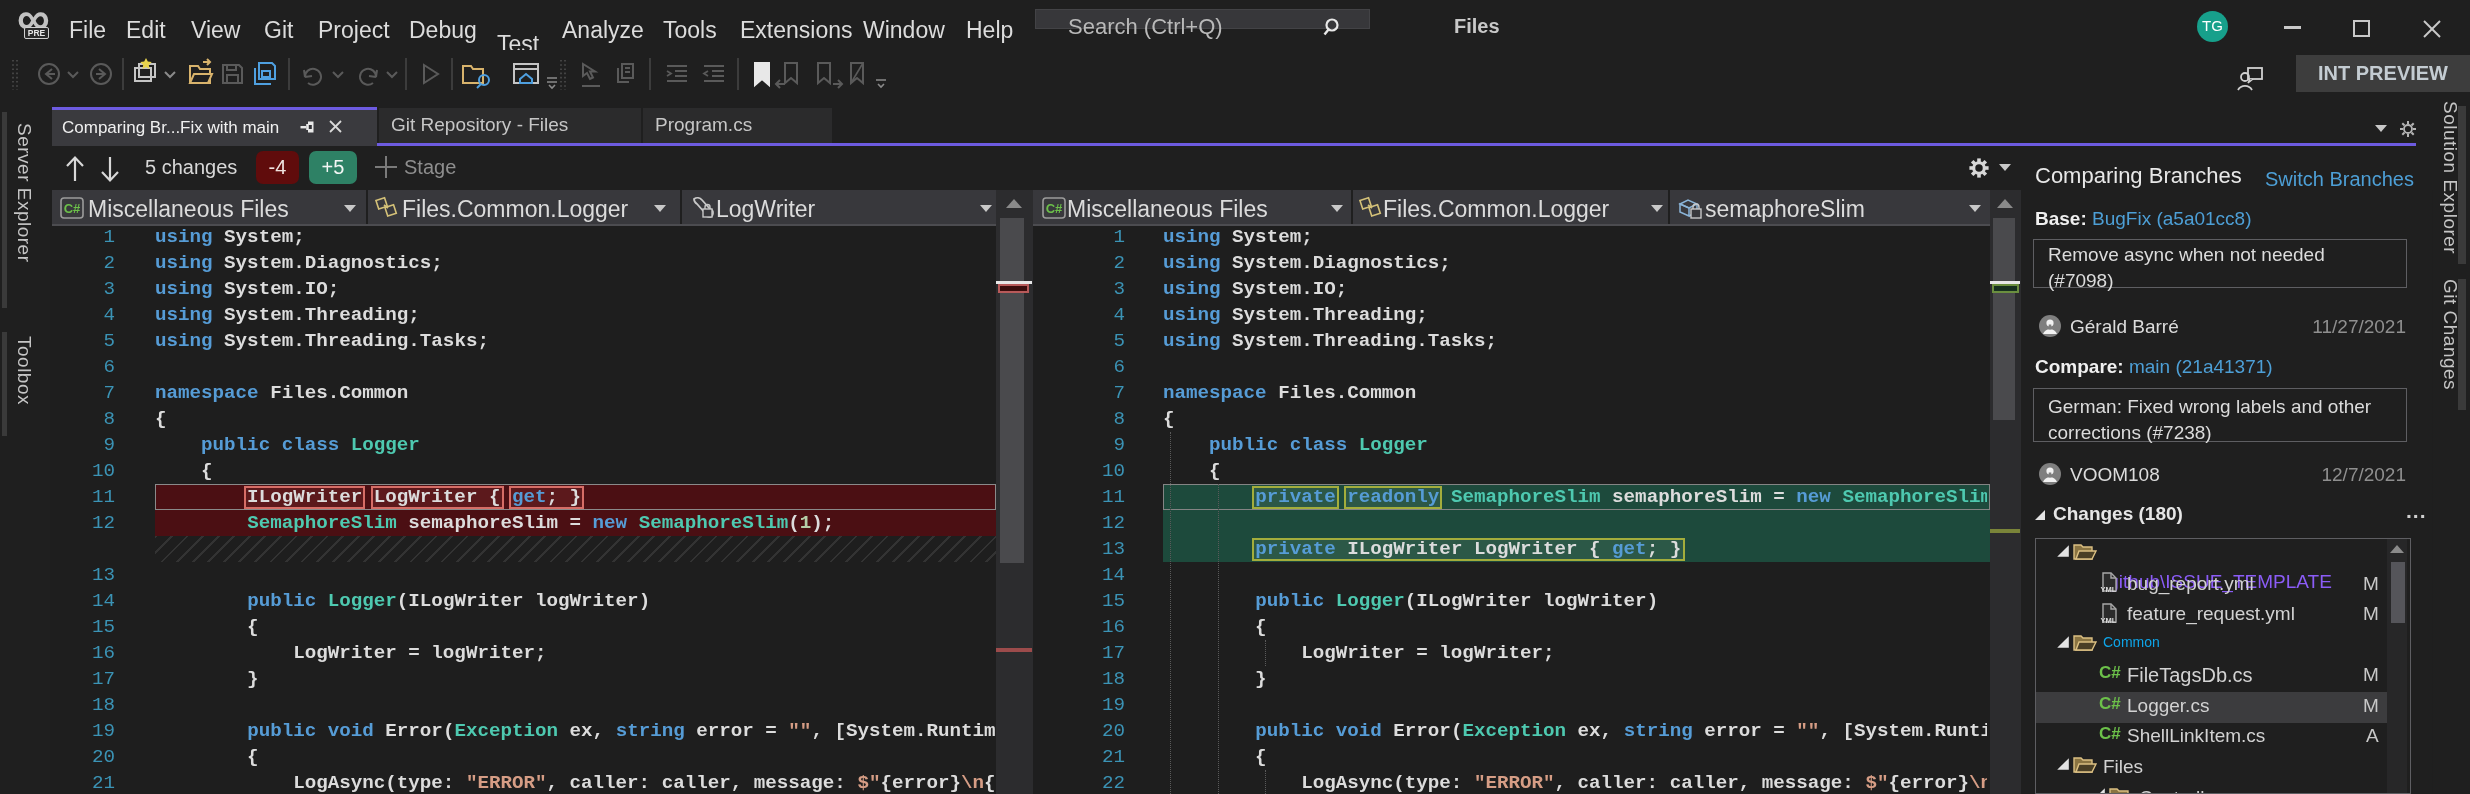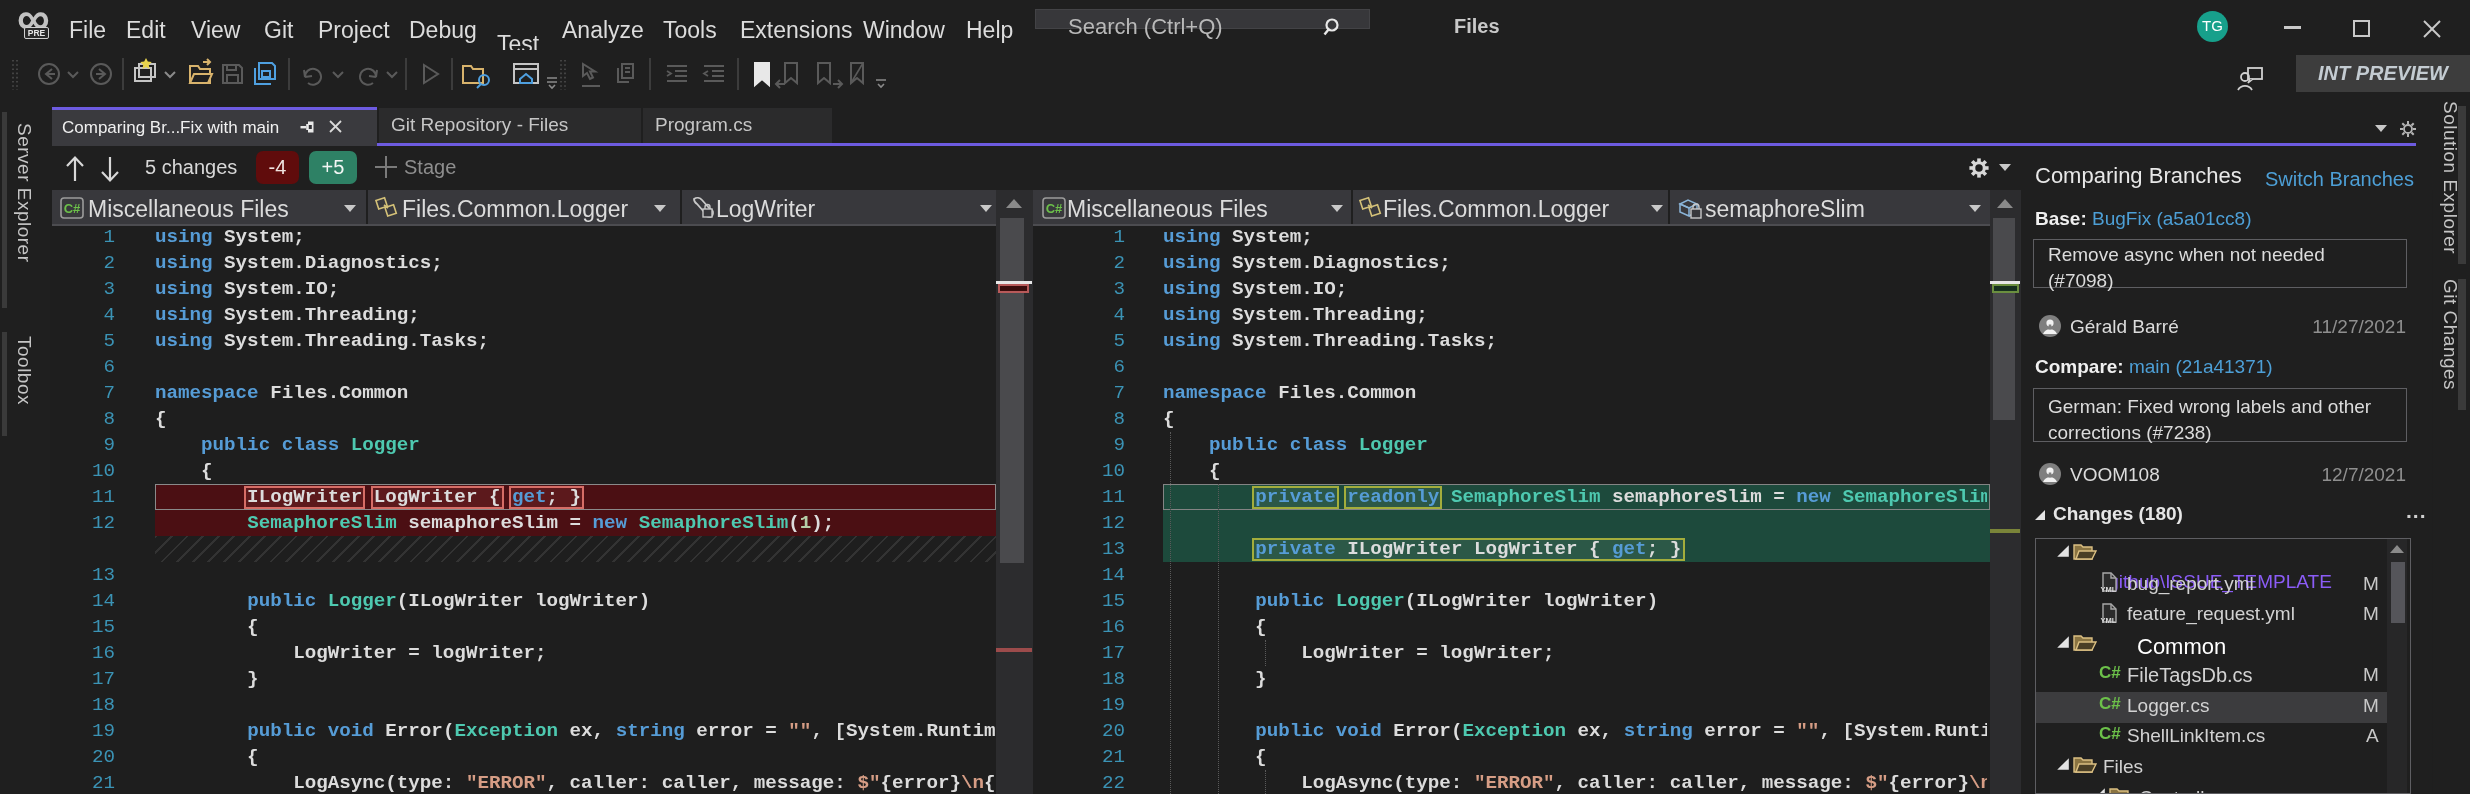--- a/index.html
+++ b/index.html
@@ -147,21 +147,21 @@
     </svg>
 
     <svg class="abs" style="left:2237px;top:14px;" width="28" height="28" viewBox="0 0 28 28">
       <rect x="11" y="4" width="14" height="11" fill="none" stroke="#d0d0d0" stroke-width="1.8"></rect>
       <path d="M13 15 l-2 4 l5 -4" fill="#1f1f1f" stroke="#d0d0d0" stroke-width="1.5"></path>
       <circle cx="8" cy="13" r="4" fill="none" stroke="#d0d0d0" stroke-width="1.8"></circle>
       <path d="M1 26 a8 8 0 0 1 14 0" fill="none" stroke="#d0d0d0" stroke-width="1.8"></path>
     </svg>
 
     <div class="abs" style="left:2296px;top:5px;width:174px;height:37px;background:#3d3d3d;">
-      <div class="abs" style="left:0;top:7px;width:174px;text-align:center;font-size:20px;font-weight:700;color:#c4ccd2;font-style:italic;">INT PREVIEW</div>
+      <div class="abs" style="left:0;top:7px;width:174px;text-align:center;font-size:20px;font-weight:700;color:#c4ccd2;">INT PREVIEW</div>
     </div>
   </div>
 
   <div class="abs" id="tabstrip" style="left:0;top:98px;width:2470px;height:48px;background:#1f1f1f;">
 
     <div class="abs" style="left:52px;top:9px;width:325px;height:39px;background:#3a3a3e;border-top:3px solid #6d5be0;">
       <div class="abs" style="left:10px;top:8px;font-size:17px;color:#f0f0f0;">Comparing Br...Fix with main</div>
       <svg class="abs" style="left:247px;top:8px;" width="18" height="18" viewBox="0 0 18 18">
         <path d="M9 3.5 L14.5 3.5 L14.5 14.5 L9 14.5 L9 12 L7.2 12 L7.2 6 L9 6 Z" fill="#e8e8e8"></path>
         <rect x="9.8" y="7" width="3" height="4" fill="#2f2f33"></rect>
@@ -488,21 +488,21 @@
       <div class="abs" style="left:91px;top:64px;font-size:19px;color:#d2d2d2;">feature_request.yml</div>
       <div class="abs" style="left:327px;top:64px;font-size:19px;color:#c8c8c8;">M</div>
 
       <svg class="abs" style="left:20px;top:96px;" width="14" height="14" viewBox="0 0 12 12">
           <polygon points="11,1 11,11 1,11" fill="#e3e3e3"></polygon>
         </svg>
       <svg class="abs" style="left:37px;top:94px;" width="24" height="19" viewBox="0 0 24 19">
         <path d="M1 3 h7 l2 2 h9 v12 h-18 Z" fill="#8a7442" stroke="#dcc083" stroke-width="1.4"></path>
         <path d="M3 17 l3 -8 h17 l-4 8 Z" fill="#4a3f26" stroke="#dcc083" stroke-width="1.4"></path>
       </svg>
-      <div class="abs" style="left:67px;top:95px;font-size:22px;color:#ffffff;margin-left:34px;">Common</div>
+      <div class="abs" style="left:67px;top:95px;font-size:14px;color:#0ea5e9;">Common</div>
 
       <div class="abs" style="left:63px;top:124px;font-size:17px;font-weight:700;color:#6cc04a;">C#</div>
       <div class="abs" style="left:91px;top:125px;font-size:20px;color:#d2d2d2;">FileTagsDb.cs</div>
       <div class="abs" style="left:327px;top:125px;font-size:19px;color:#c8c8c8;">M</div>
 
       <div class="abs" style="left:63px;top:155px;font-size:17px;font-weight:700;color:#6cc04a;">C#</div>
       <div class="abs" style="left:91px;top:156px;font-size:19px;color:#d2d2d2;">Logger.cs</div>
       <div class="abs" style="left:327px;top:156px;font-size:19px;color:#c8c8c8;">M</div>
 
       <div class="abs" style="left:63px;top:185px;font-size:17px;font-weight:700;color:#6cc04a;">C#</div>

